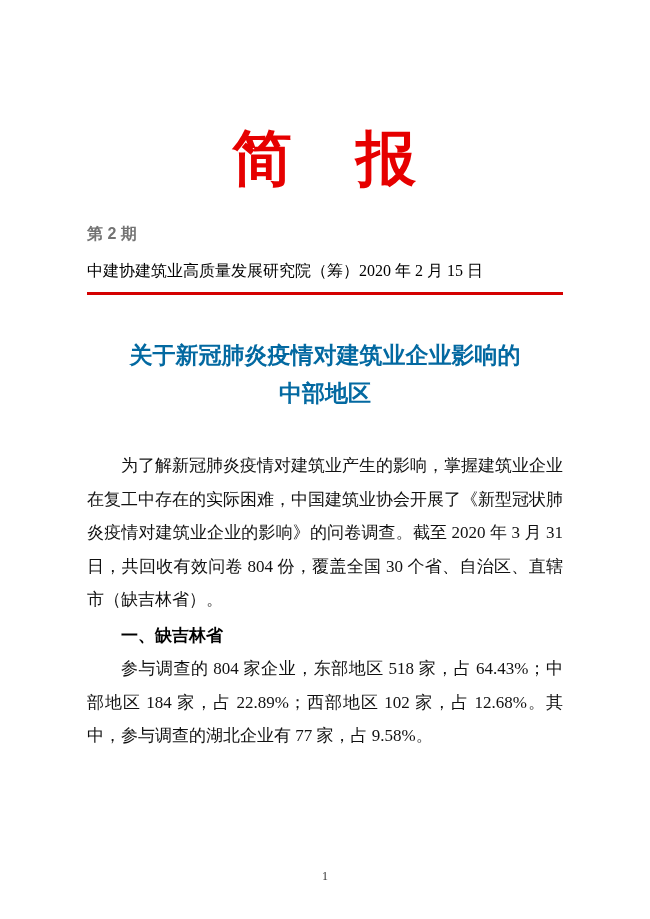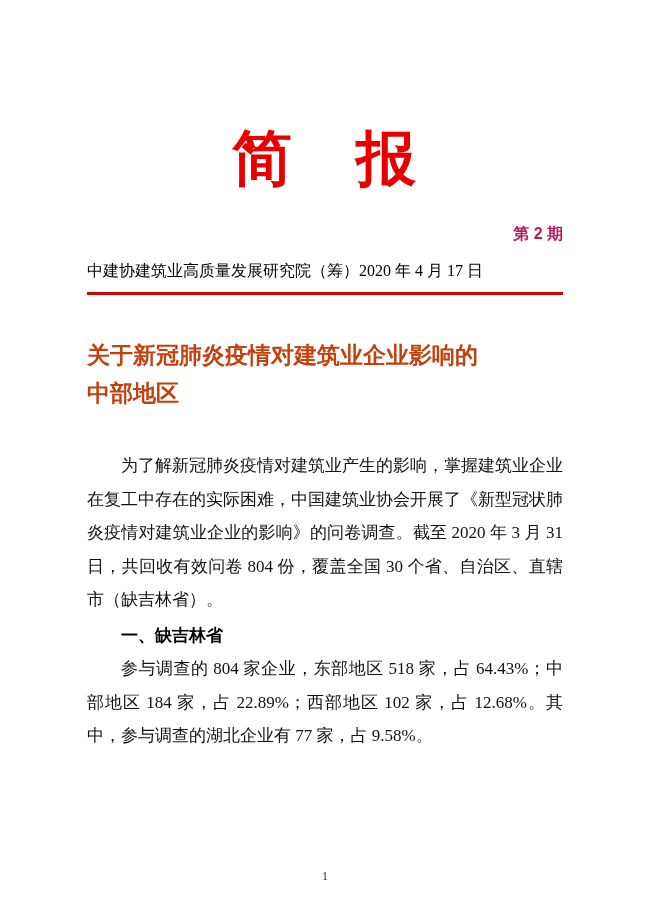--- a/index.html
+++ b/index.html
@@ -22,48 +22,48 @@
     text-align: center;
     font-size: 60px;
     line-height: 62px;
     font-weight: bold;
     color: #e60000;
     letter-spacing: 2px;
     font-family: "Liberation Serif", "DejaVu Serif", serif;
   }
   .issue-line {
     margin-top: 34px;
-    text-align: right;
+    text-align: left;
     font-size: 16px;
     line-height: 20px;
     font-weight: bold;
     font-family: "Liberation Sans", "DejaVu Sans", sans-serif;
-    color: #be185d;
+    color: #737373;
   }
   .header-row {
     margin-top: 17px;
     display: flex;
     align-items: baseline;
     font-size: 16px;
     line-height: 20px;
     color: #000000;
   }
   .red-rule {
     margin-top: 11px;
     height: 3px;
     background: #d40000;
     border: none;
   }
   .doc-title {
     margin-top: 42px;
-    text-align: left;
+    text-align: center;
     font-size: 23px;
     line-height: 38px;
     font-weight: bold;
-    color: #c2410c;
+    color: #0369a1;
   }
   .body-para {
     font-size: 17px;
     line-height: 33.5px;
     text-align: justify;
     text-indent: 2em;
     color: #111111;
   }
   .para-1 { margin-top: 36px; }
   .section-heading {
@@ -92,21 +92,21 @@
 
 <div class="page">
   <div class="content">
 
     <div class="masthead">简　报</div>
 
     <div class="issue-line">第 2 期</div>
 
     <div class="header-row">
       <span>中建协建筑业高质量发展研究院（筹）</span>
-      <span>2020 年 4 月 17 日</span>
+      <span>2020 年 2 月 15 日</span>
     </div>
 
     <hr class="red-rule">
 
     <div class="doc-title">
       <div>关于新冠肺炎疫情对建筑业企业影响的</div>
       <div>中部地区</div>
     </div>
 
     <p class="body-para para-1">为了解新冠肺炎疫情对建筑业产生的影响，掌握建筑业企业在复工中存在的实际困难，中国建筑业协会开展了《新型冠状肺炎疫情对建筑业企业的影响》的问卷调查。截至 2020 年 3 月 31 日，共回收有效问卷 804 份，覆盖全国 30 个省、自治区、直辖市（缺吉林省）。</p>

